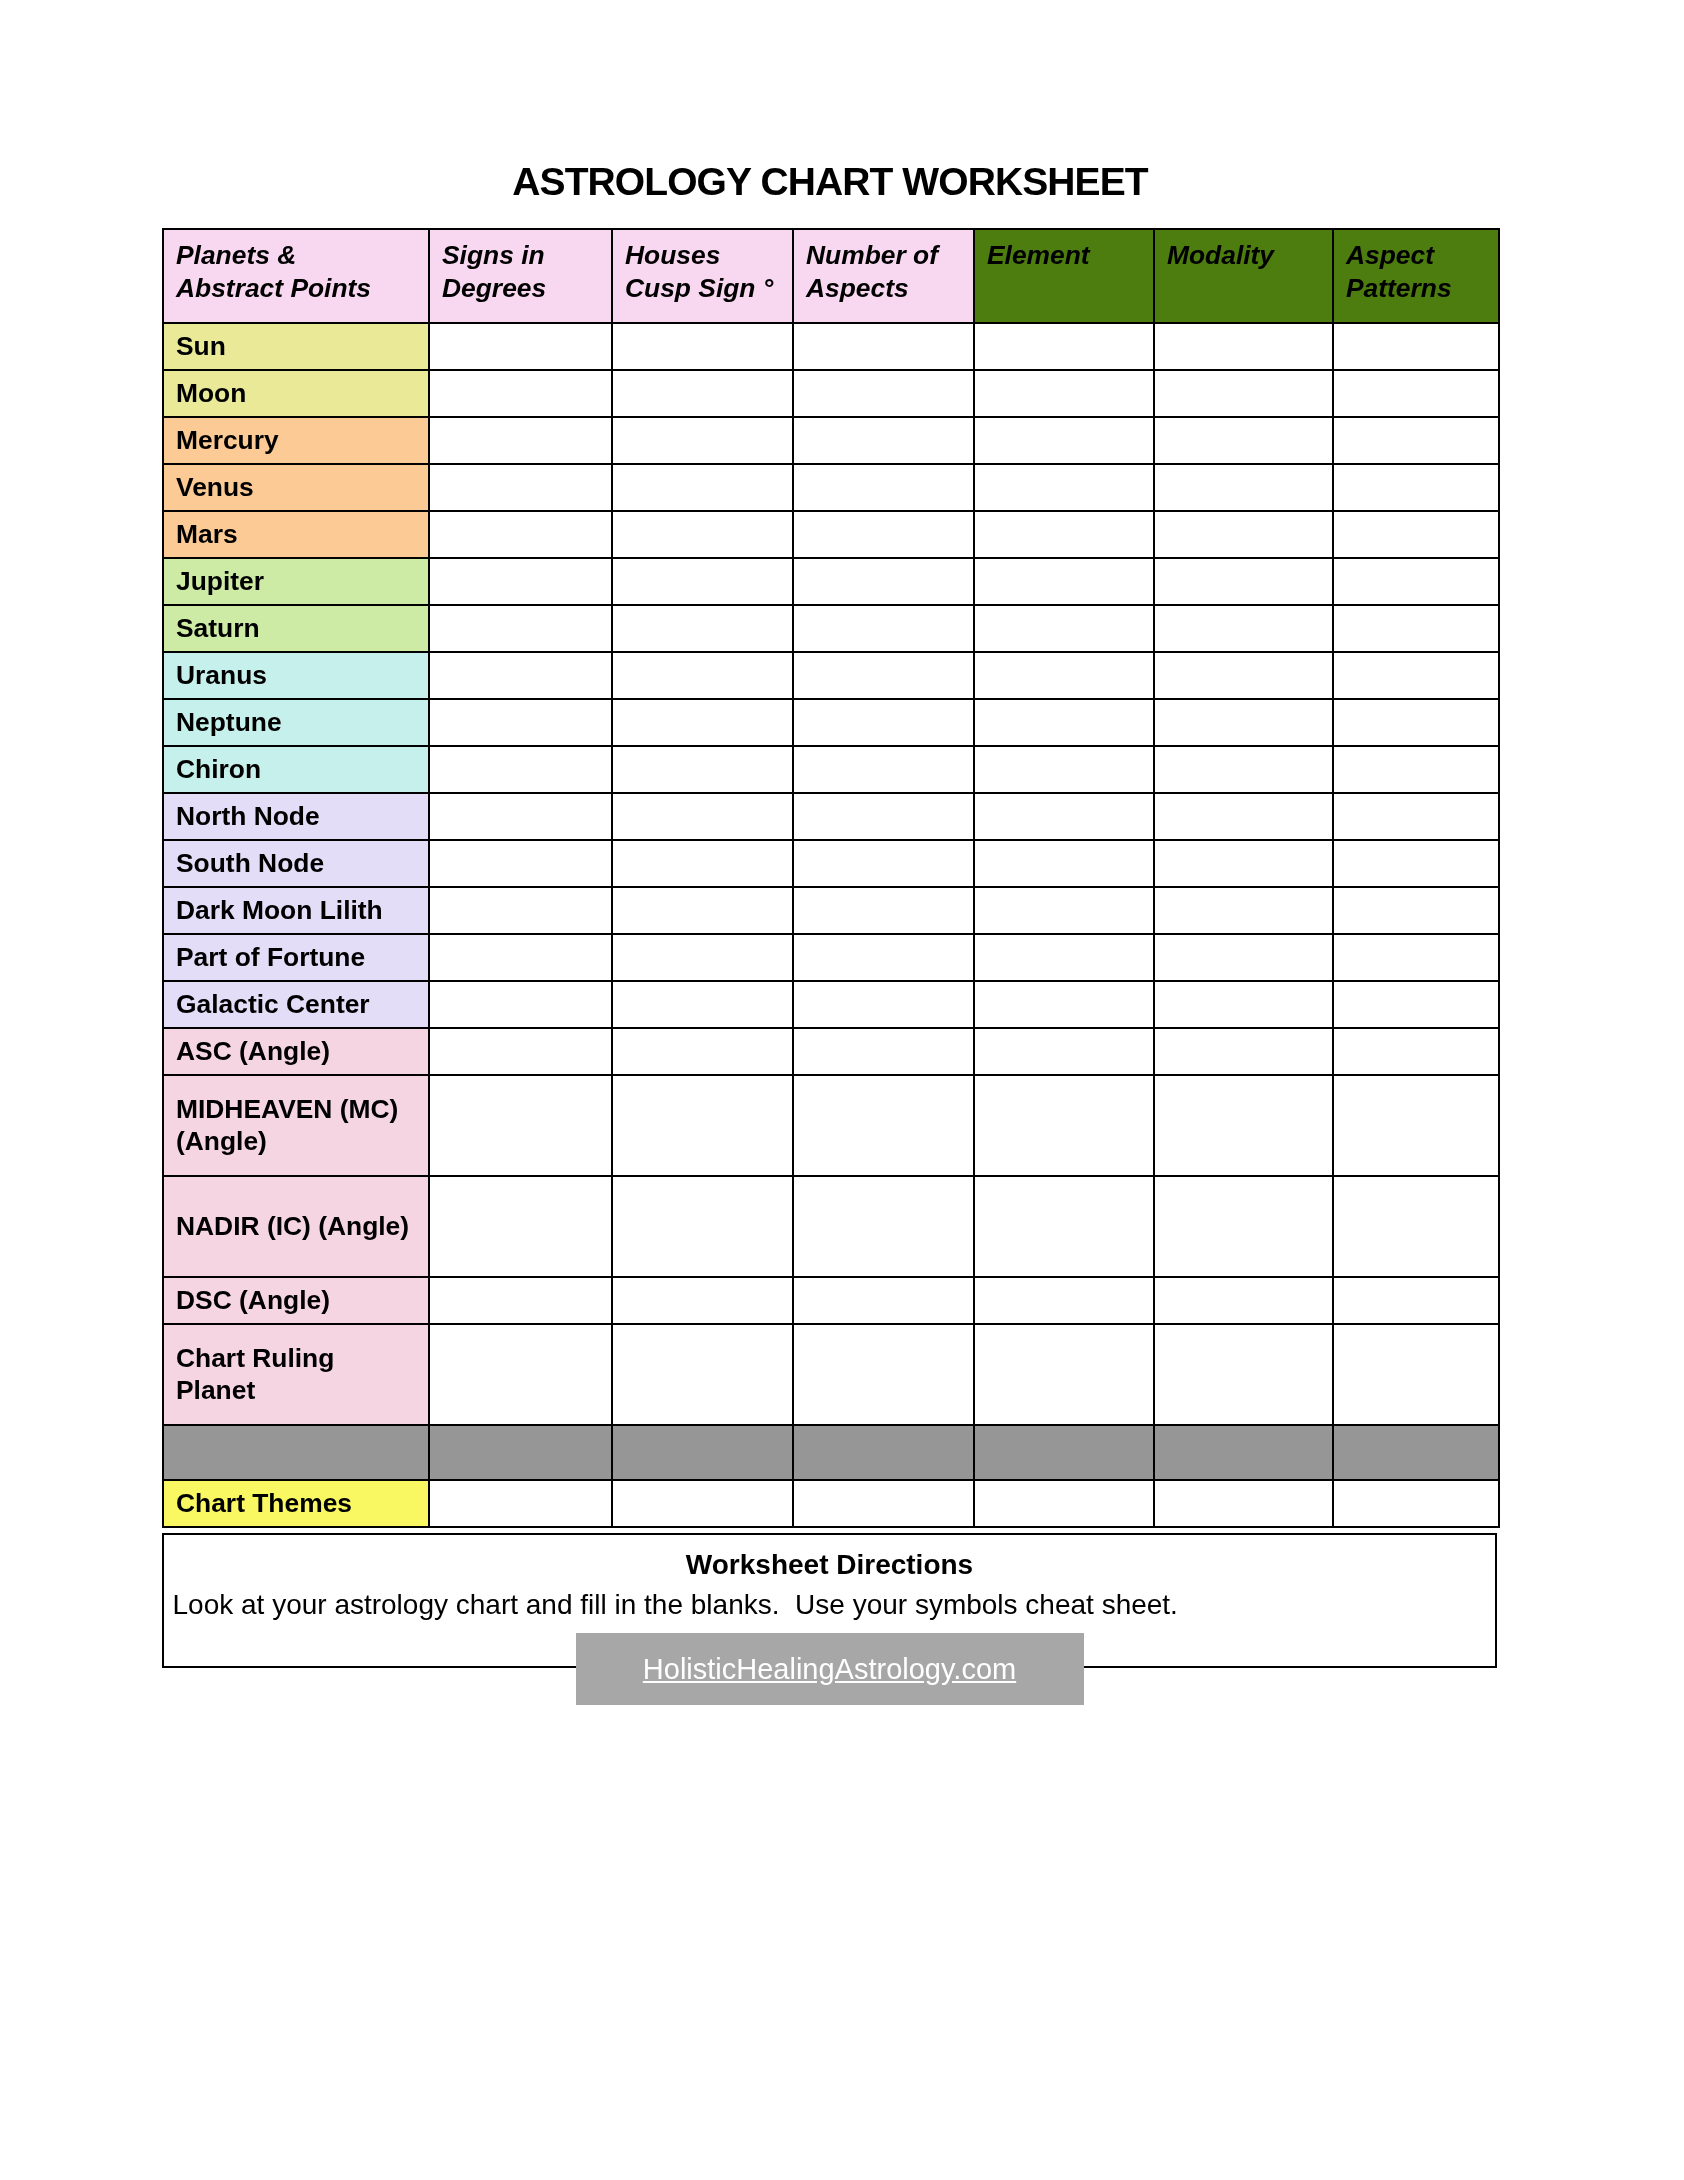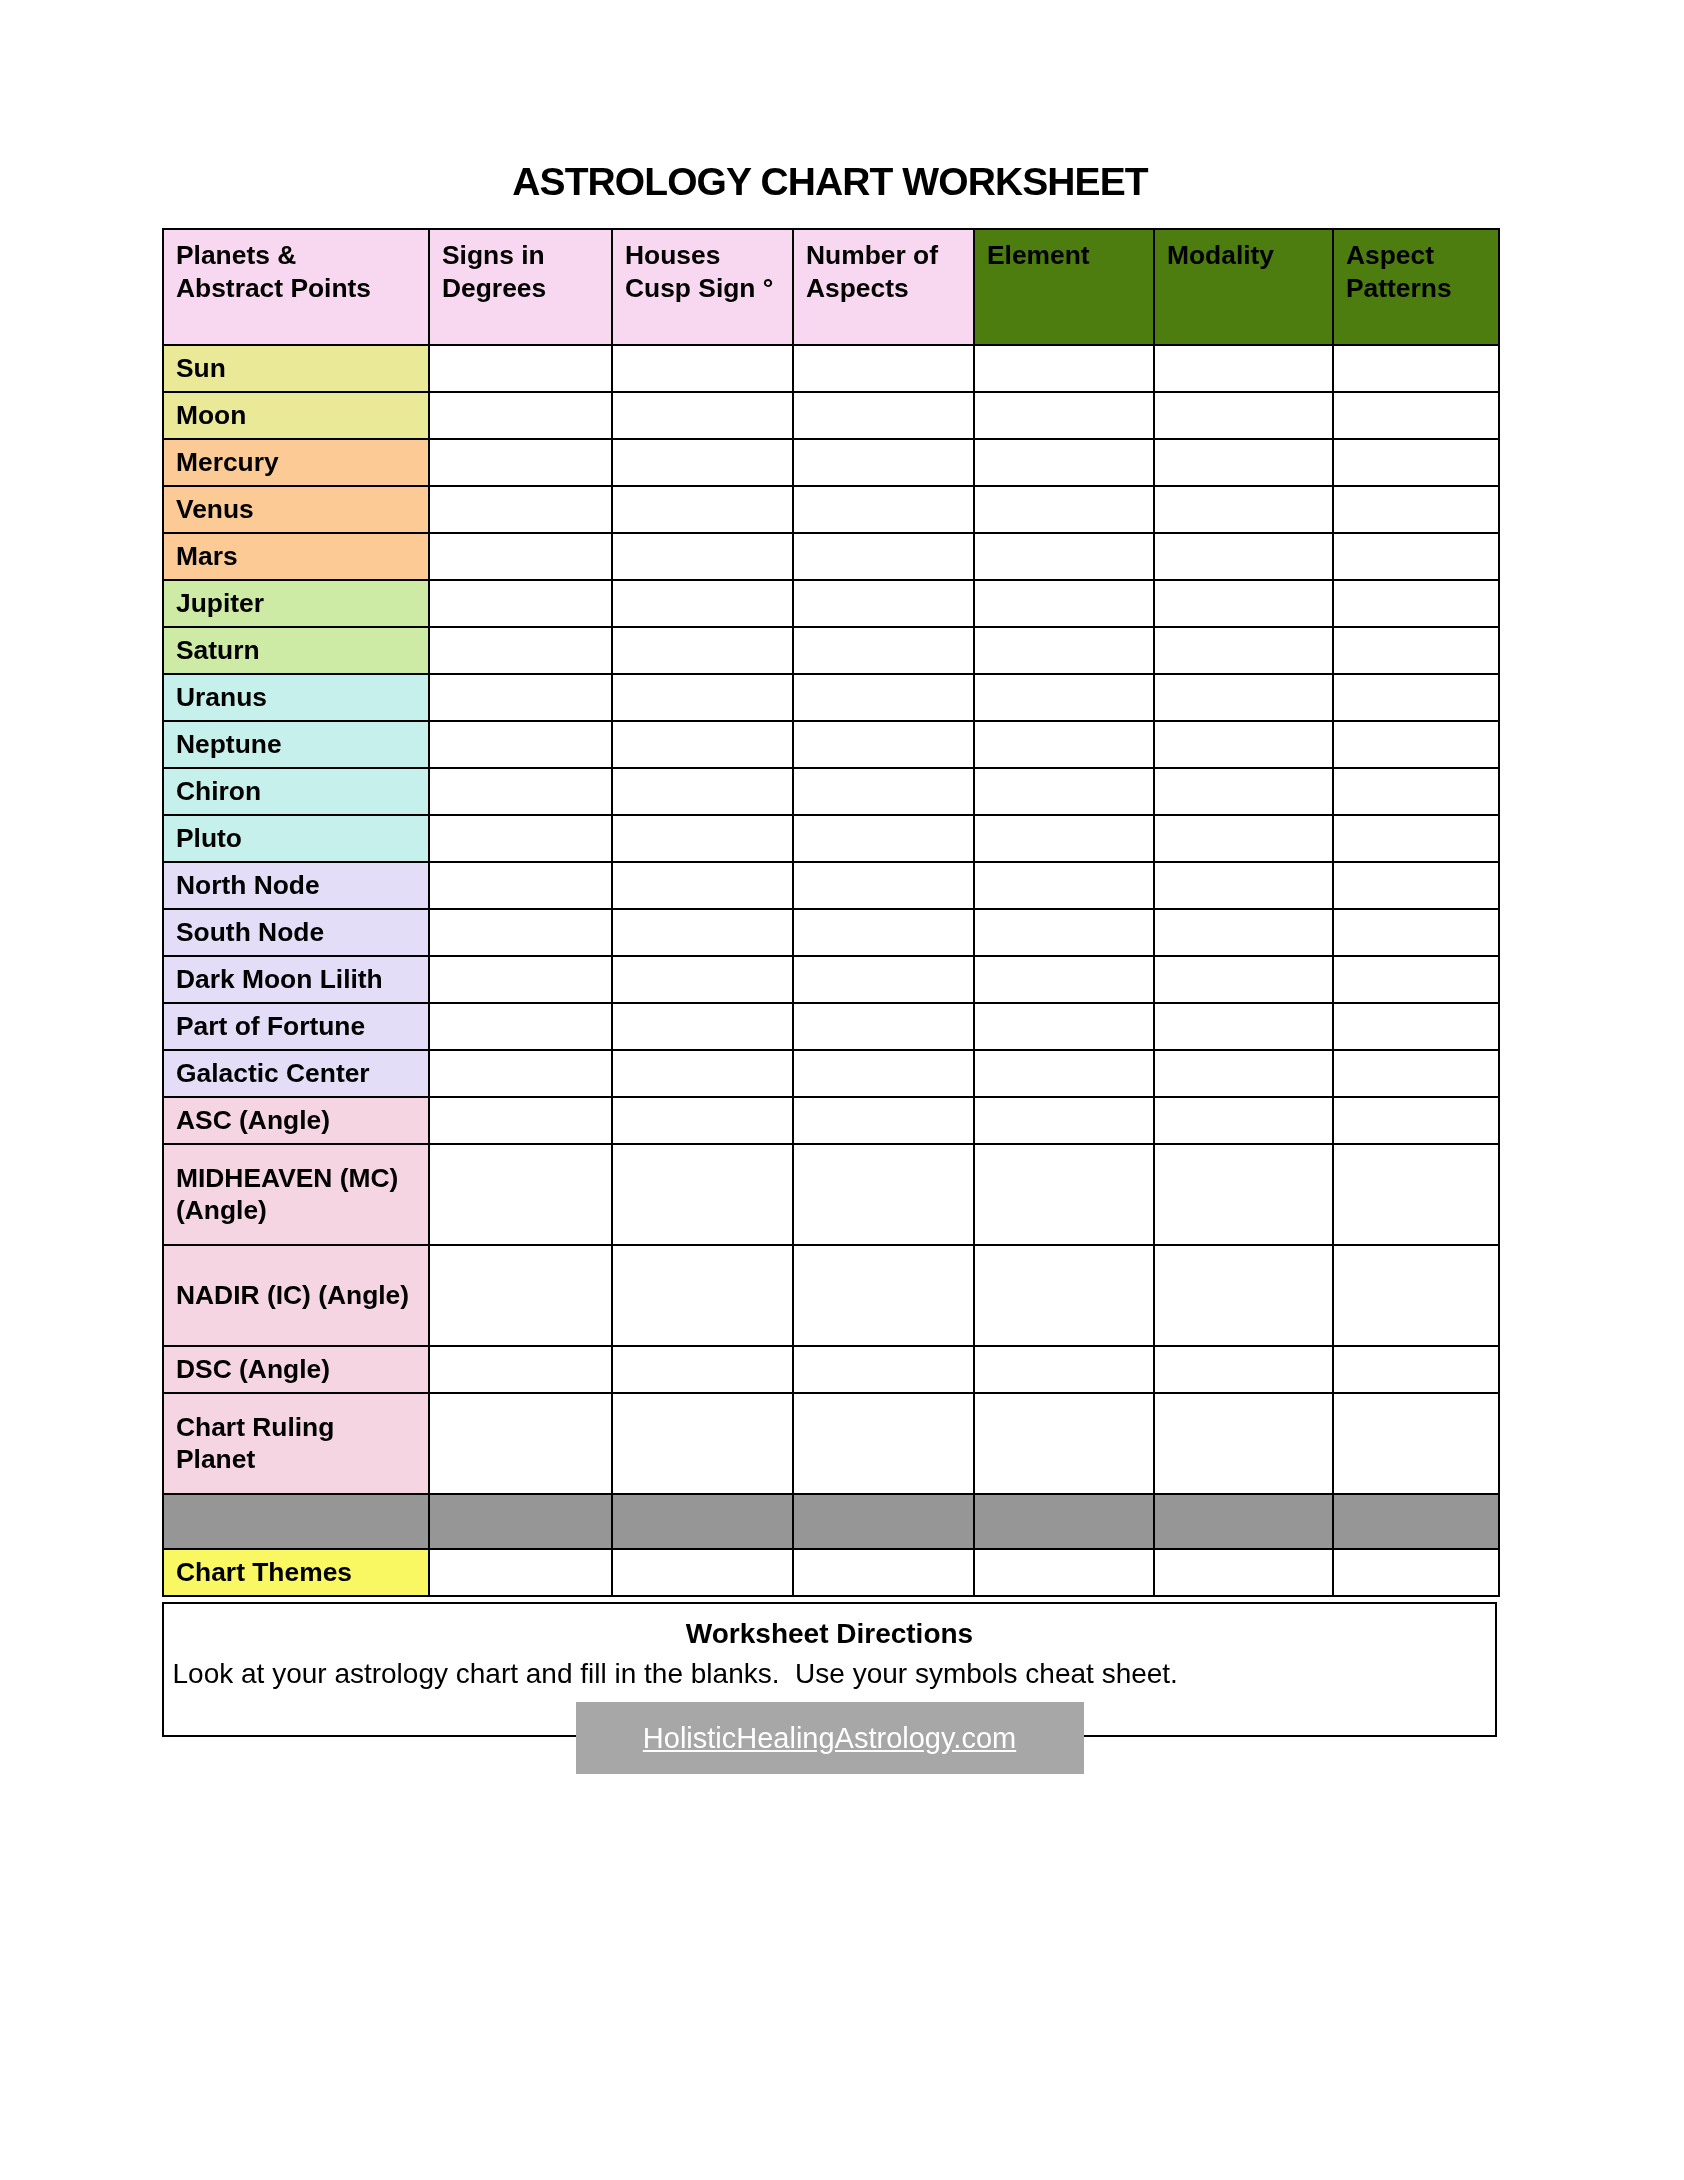--- a/index.html
+++ b/index.html
@@ -23,21 +23,21 @@
 
   table.sheet {
     border-collapse: collapse;
     table-layout: fixed;
     width: 1336px;
   }
   table.sheet th, table.sheet td {
     border: 2.6px solid #000;
     overflow: hidden;
   }
-  tr.hdr { height: 116px; }
+  tr.hdr { height: 94px; font-style: italic; }
   tr.r { height: 47px; }
   tr.tall { height: 101px; }
   tr.spacer { height: 55px; }
 
   th.hcell {
     background: #f8d8f0;
     text-align: left;
     vertical-align: top;
     padding: 8.5px 10.2px 0 12px;
     font-size: 26.4px;
@@ -222,29 +222,20 @@
     </tr>
     <tr class="r g-outer">
       <td class="label">Chiron</td>
       <td class="blank"></td>
           <td class="blank"></td>
           <td class="blank"></td>
           <td class="blank"></td>
           <td class="blank"></td>
           <td class="blank"></td>
     </tr>
-    <tr class="r g-outer">
-      <td class="label">Pluto</td>
-      <td class="blank"></td>
-          <td class="blank"></td>
-          <td class="blank"></td>
-          <td class="blank"></td>
-          <td class="blank"></td>
-          <td class="blank"></td>
-    </tr>
     <tr class="r g-pts">
       <td class="label">North Node</td>
       <td class="blank"></td>
           <td class="blank"></td>
           <td class="blank"></td>
           <td class="blank"></td>
           <td class="blank"></td>
           <td class="blank"></td>
     </tr>
     <tr class="r g-pts">

